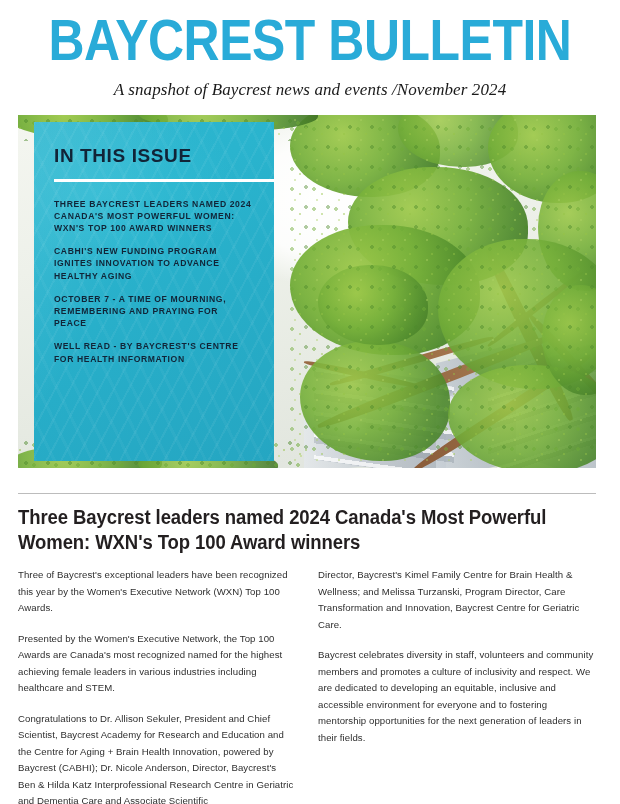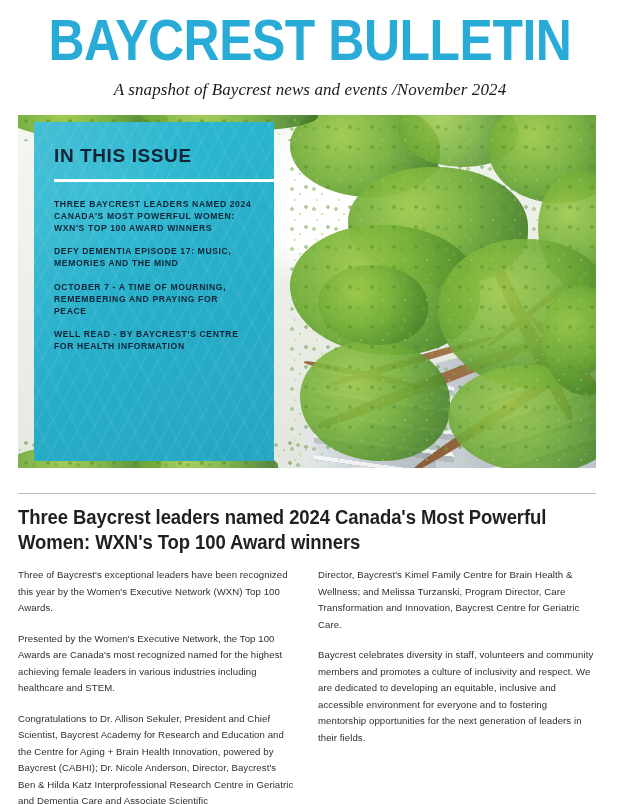--- a/index.html
+++ b/index.html
@@ -296,21 +296,21 @@
       <div class="leaftex" style="left:-10px; top:-16px; width:300px; height:42px;  opacity:.6;"></div>
       <div class="leaftex" style="left:-10px; top:326px; width:300px; height:40px;  opacity:.6;"></div>
     </div>
   </div>
 
   <div class="issue-panel">
     <div class="issue-heading">IN THIS ISSUE</div>
     <div class="issue-rule"></div>
     <ul class="issue-list">
       <li class="issue-item">THREE BAYCREST LEADERS NAMED 2024 CANADA'S MOST POWERFUL WOMEN: WXN'S TOP 100 AWARD WINNERS</li>
-      <li class="issue-item">DEFY DEMENTIA EPISODE 17: MUSIC, MEMORIES AND THE MIND</li>
+      <li class="issue-item">CABHI'S NEW FUNDING PROGRAM IGNITES INNOVATION TO ADVANCE HEALTHY AGING</li>
       <li class="issue-item">OCTOBER 7 - A TIME OF MOURNING, REMEMBERING AND PRAYING FOR PEACE</li>
       <li class="issue-item">WELL READ - BY BAYCREST'S CENTRE FOR HEALTH INFORMATION</li>
 
     </ul>
   </div>
 </div>
 
 <div class="section-rule"></div>
 
 <div class="article">

